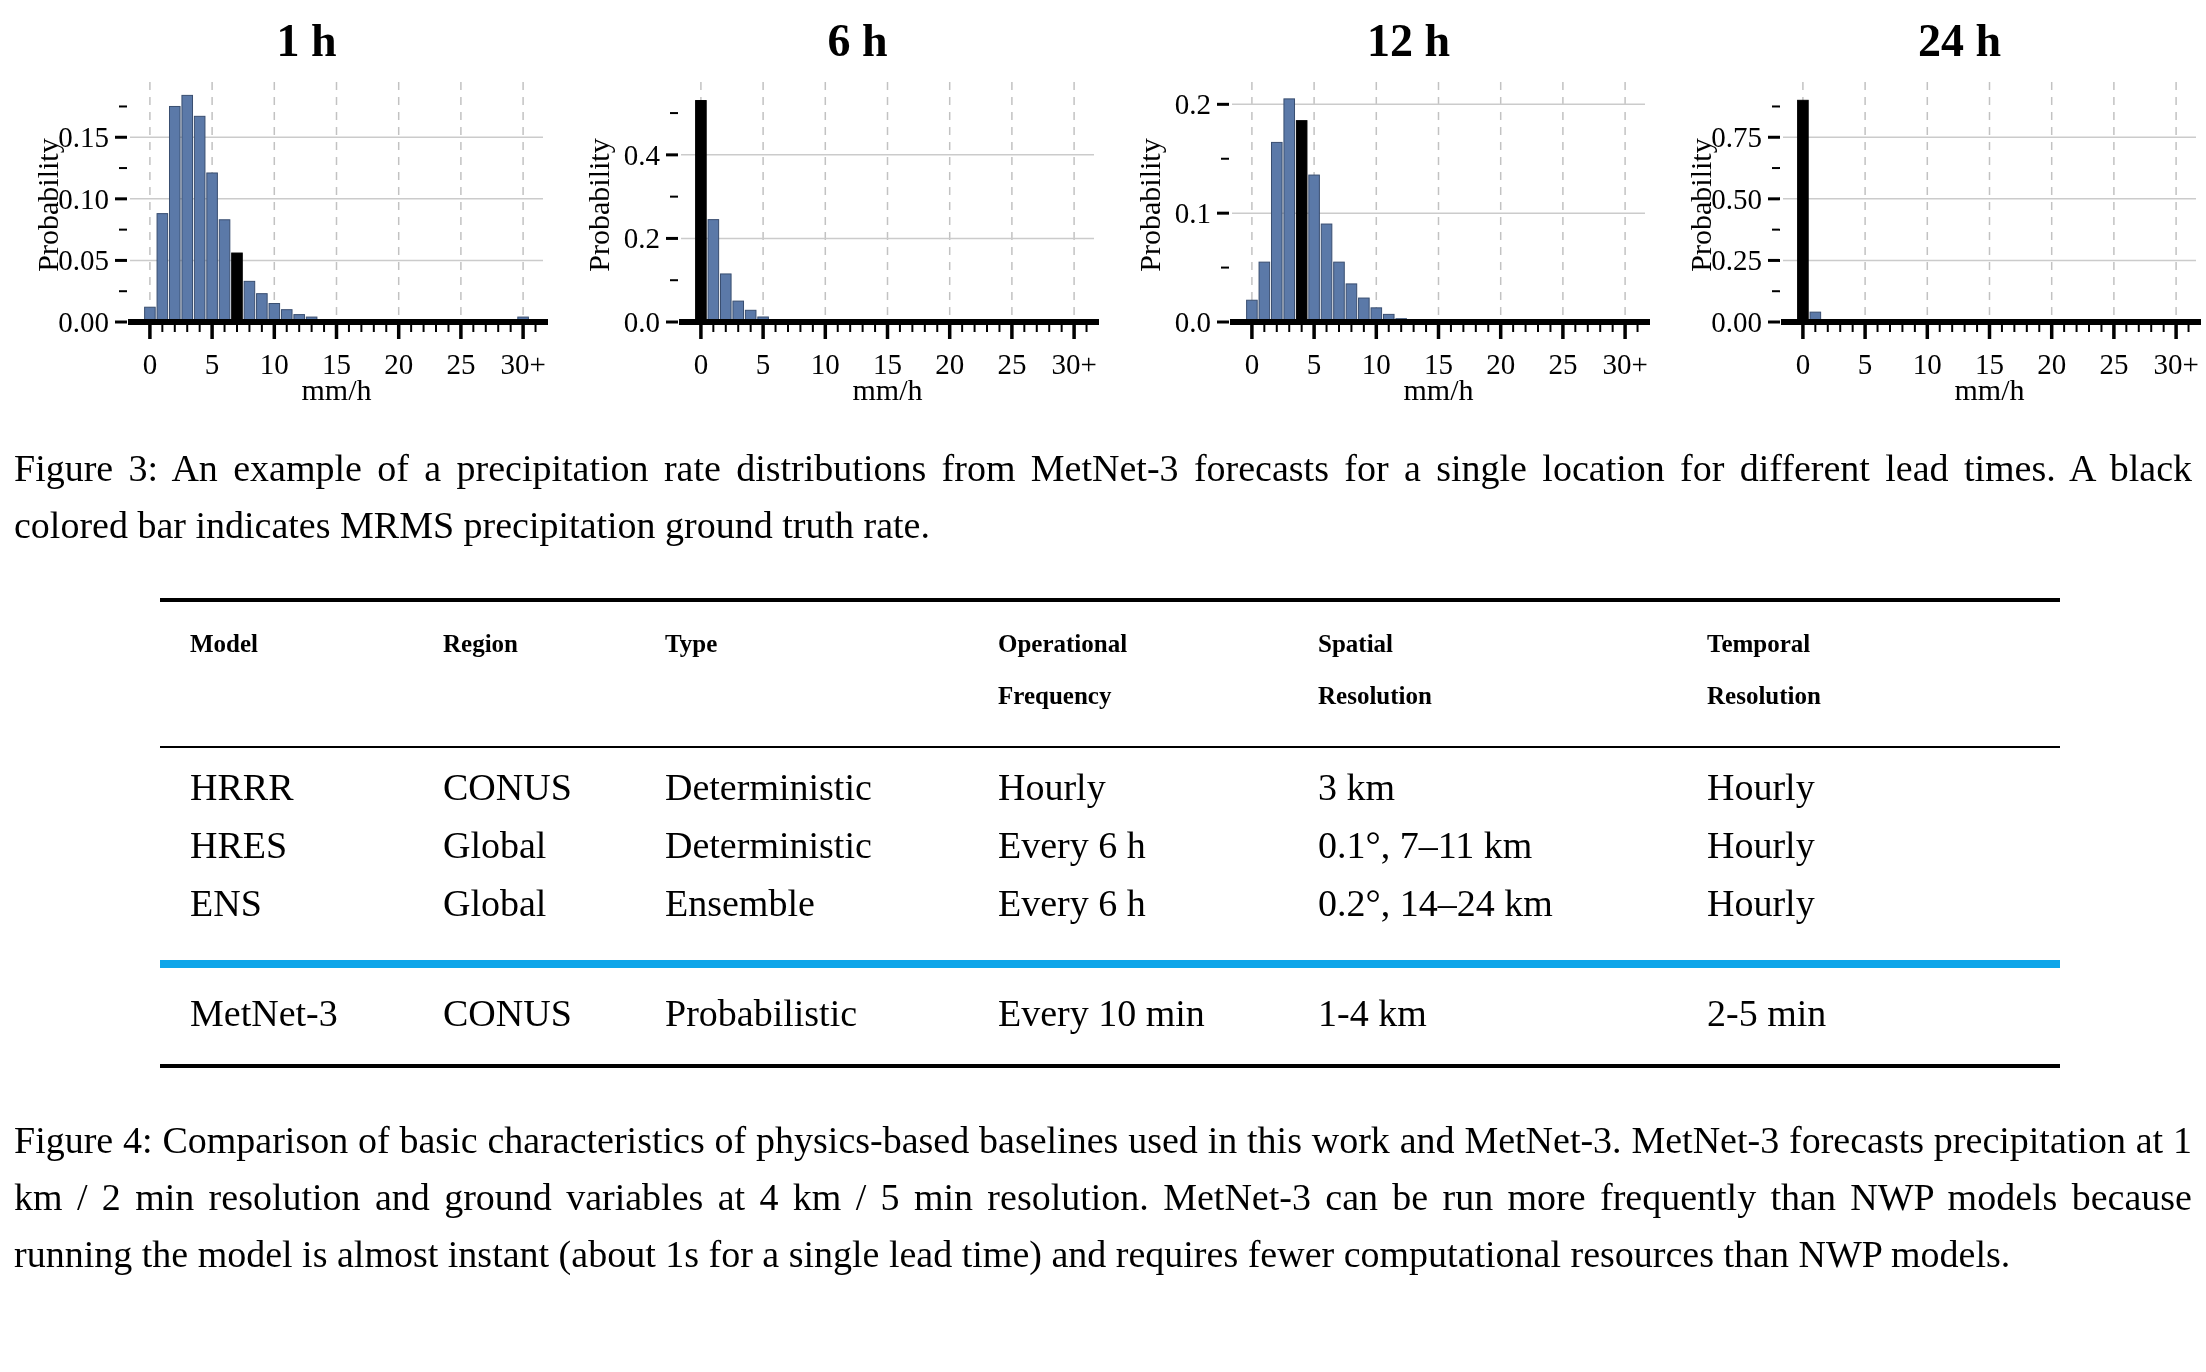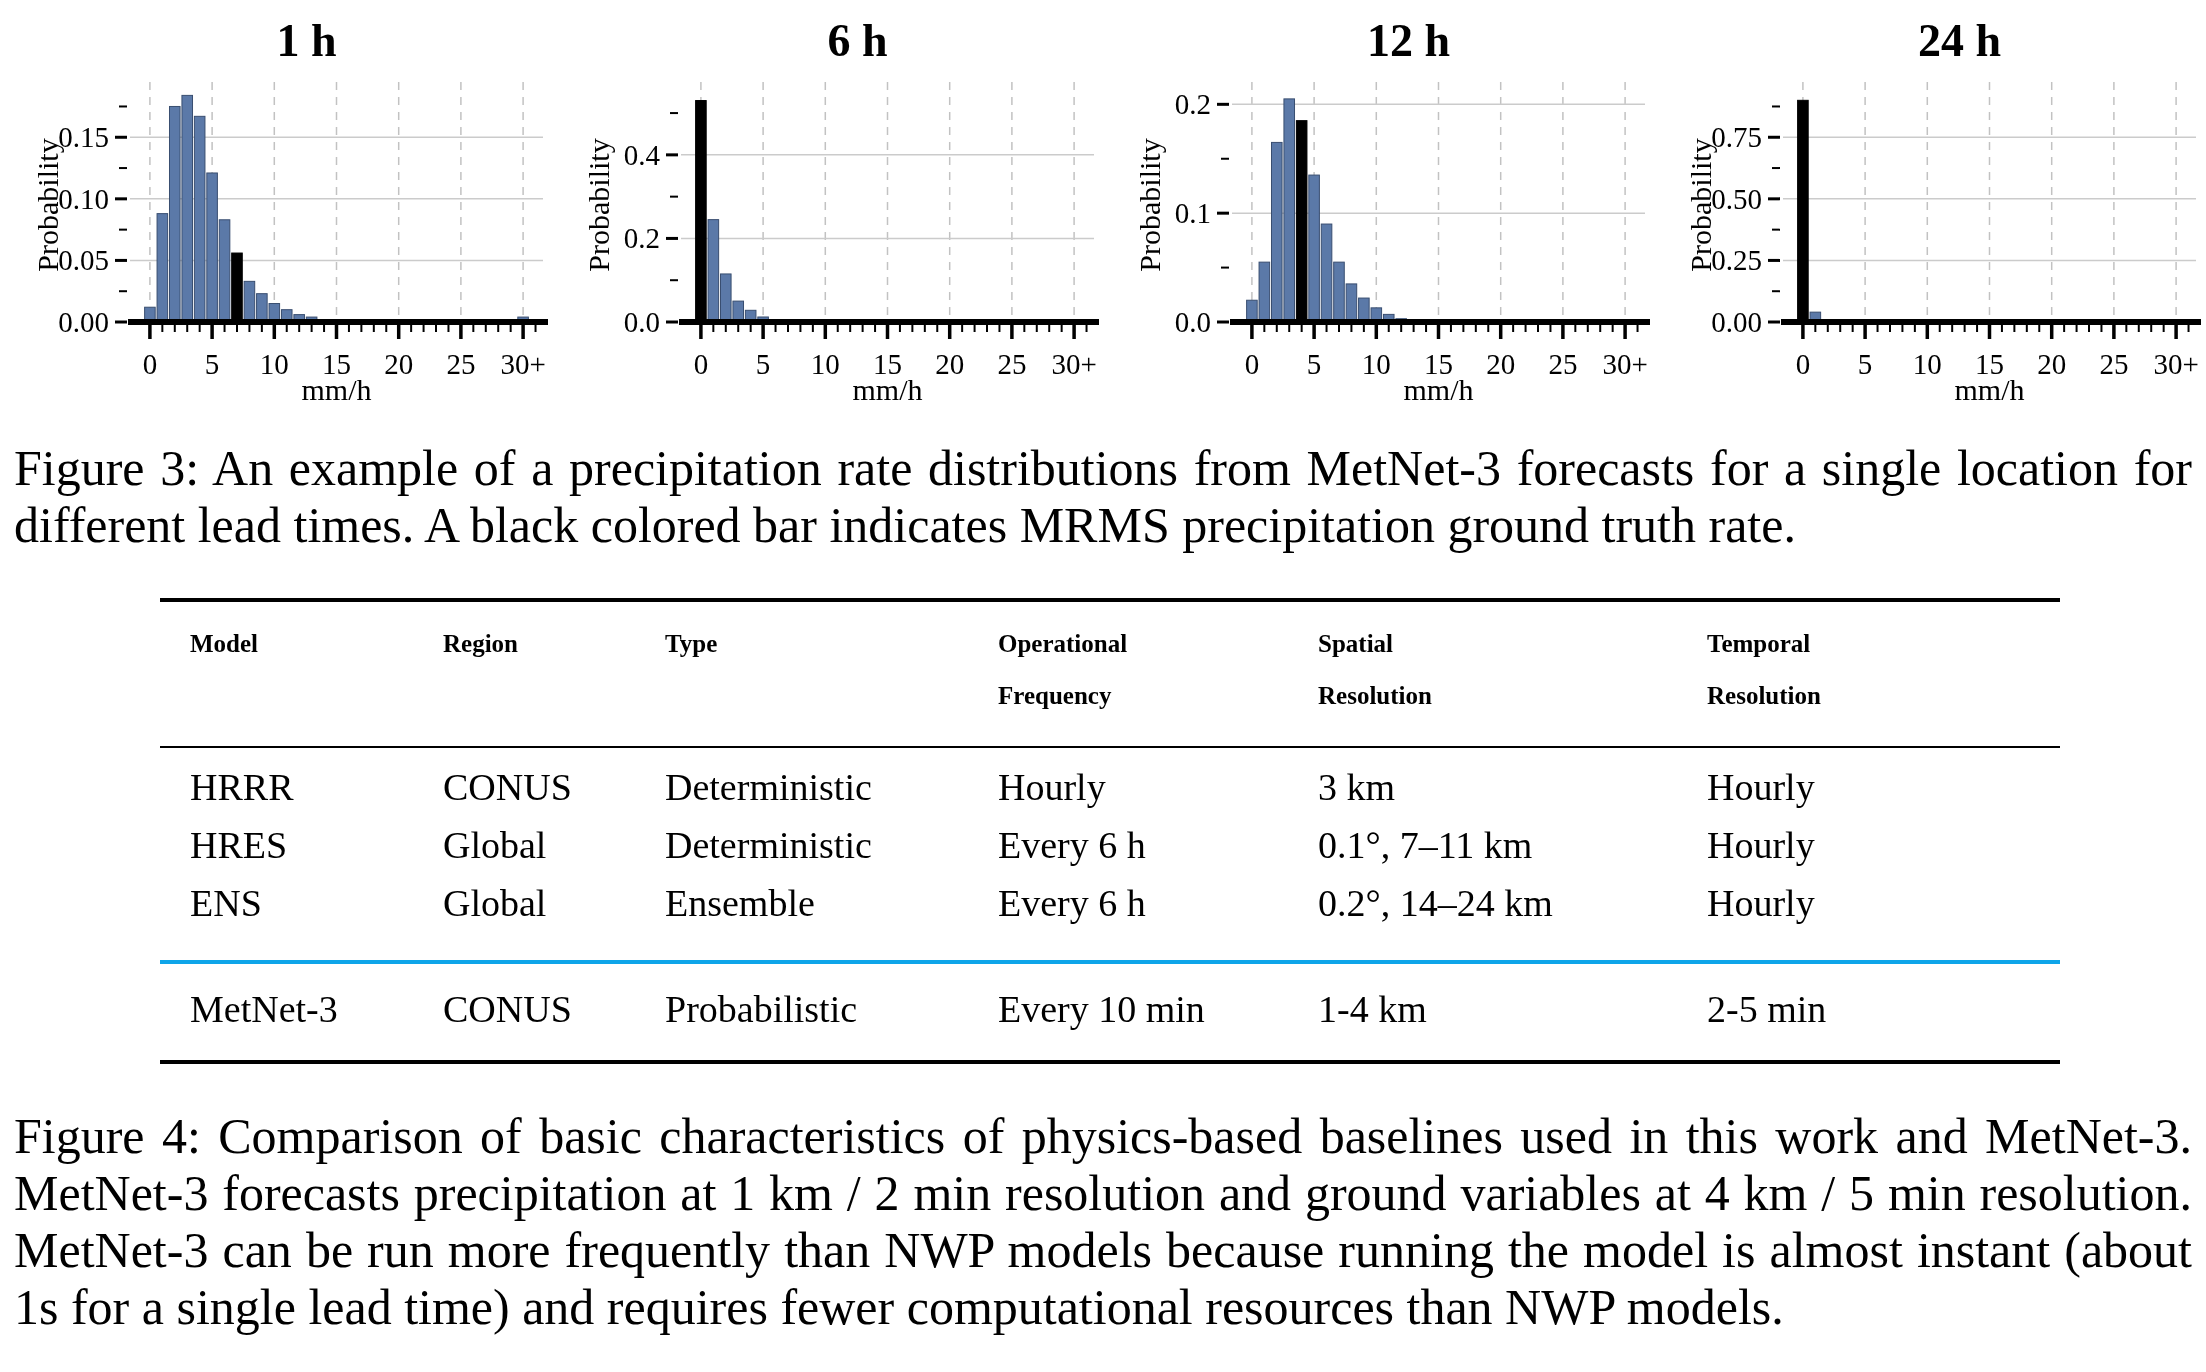--- a/index.html
+++ b/index.html
@@ -9,32 +9,32 @@
     font-family:"Liberation Serif","DejaVu Serif",serif;
     color:#000; overflow:hidden;
   }
   .charts-row { display:flex; width:2206px; margin-top:4px; }
   .chart-panel { width:551px; height:404px; }
   svg text { font-family:"Liberation Serif","DejaVu Serif",serif; fill:#000; }
   .chart-title { font-size:46px; font-weight:bold; }
   .tick-label { font-size:29px; }
   .axis-label { font-size:30px; }
   .caption {
-    font-size:50px; line-height:57px; text-align:justify;
+    font-size:38px; line-height:57px; text-align:justify;
     padding:0 14px; color:#000;
   }
   .fig3-caption { margin-top:32px; }
   .fig4-caption { margin-top:44px; }
   .paper-table {
     border-collapse:collapse; table-layout:fixed;
     margin:44px 0 0 160px; width:1900px;
     border-top:4px solid #000; border-bottom:4px solid #000;
   }
   .paper-table thead { border-bottom:2px solid #000; }
-  .paper-table tbody.main-rows { border-bottom:4px solid #0ea5e9; }
+  .paper-table tbody.main-rows { border-bottom:8px solid #0ea5e9; }
   .paper-table th, .paper-table td { text-align:left; vertical-align:top; }
   .paper-table th { padding:16px 0 24px 0; }
   .paper-table th:first-child, .paper-table td:first-child { padding-left:30px; }
   .h-line { display:block; font-weight:bold; font-size:25px; line-height:52px; }
   .paper-table td { font-size:38px; line-height:58px; font-weight:normal; }
   .paper-table tbody.main-rows tr:first-child td { padding-top:10px; }
   .paper-table tbody.main-rows tr:last-child td { padding-bottom:28px; }
   .paper-table tbody.highlight-rows td { padding-top:16px; padding-bottom:22px; }
 </style>
 </head>

